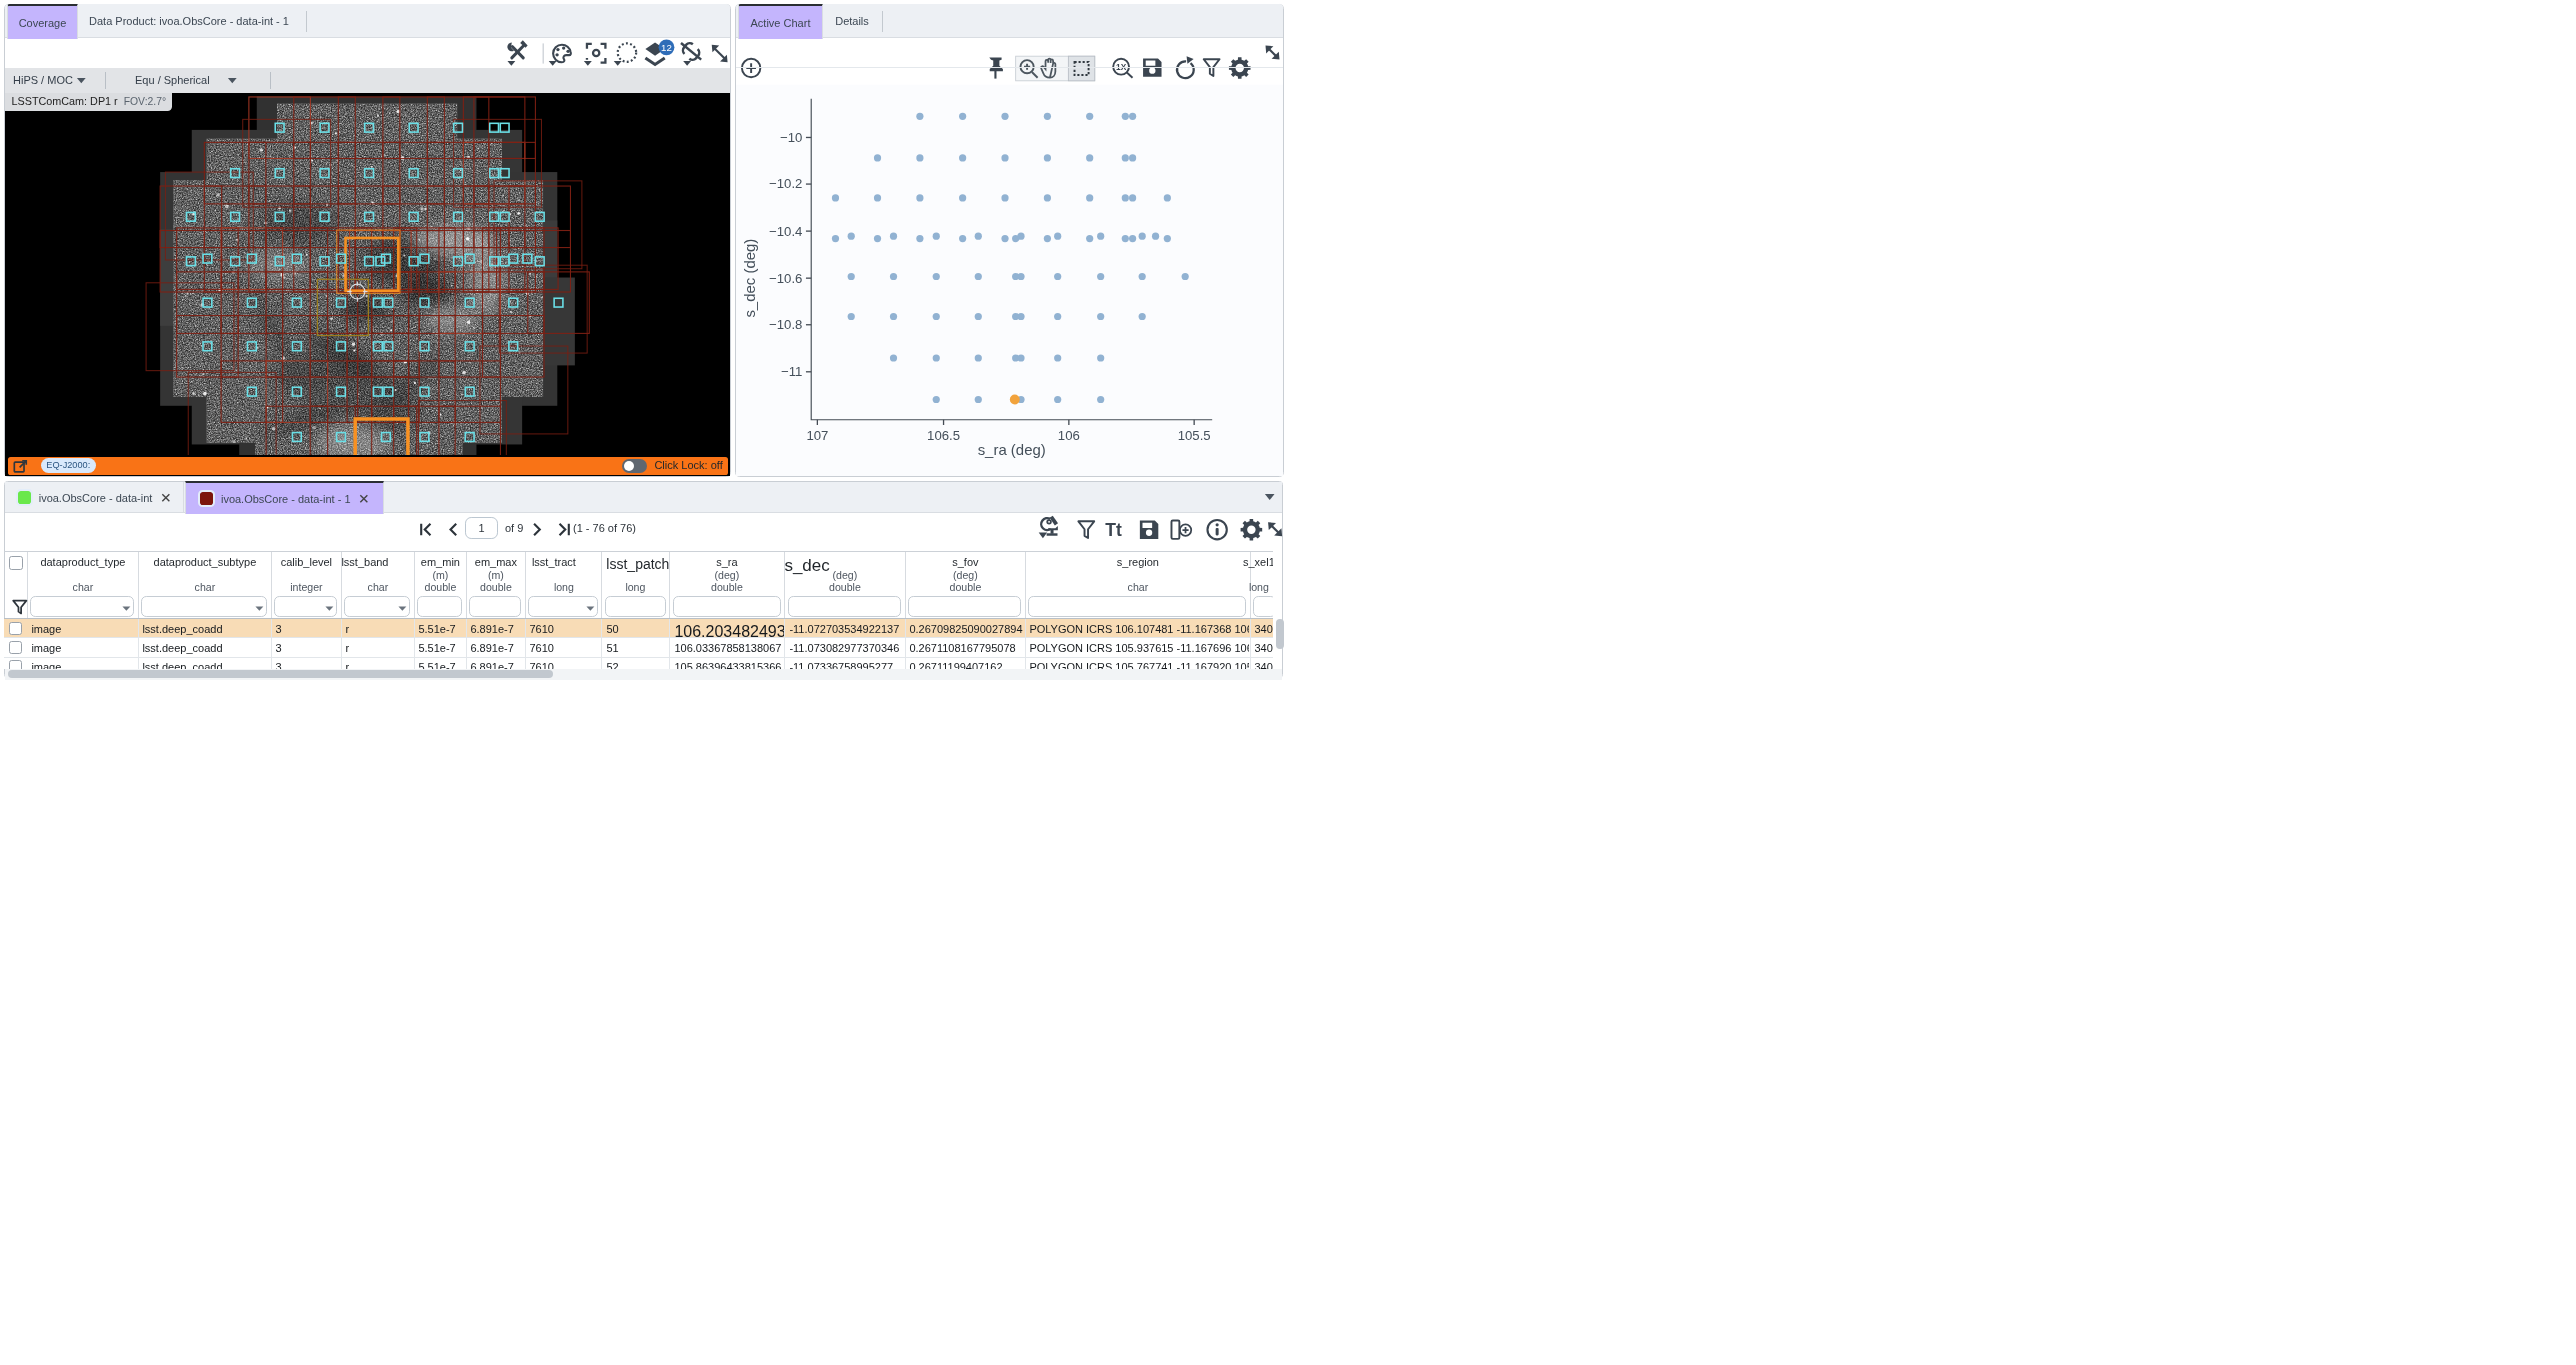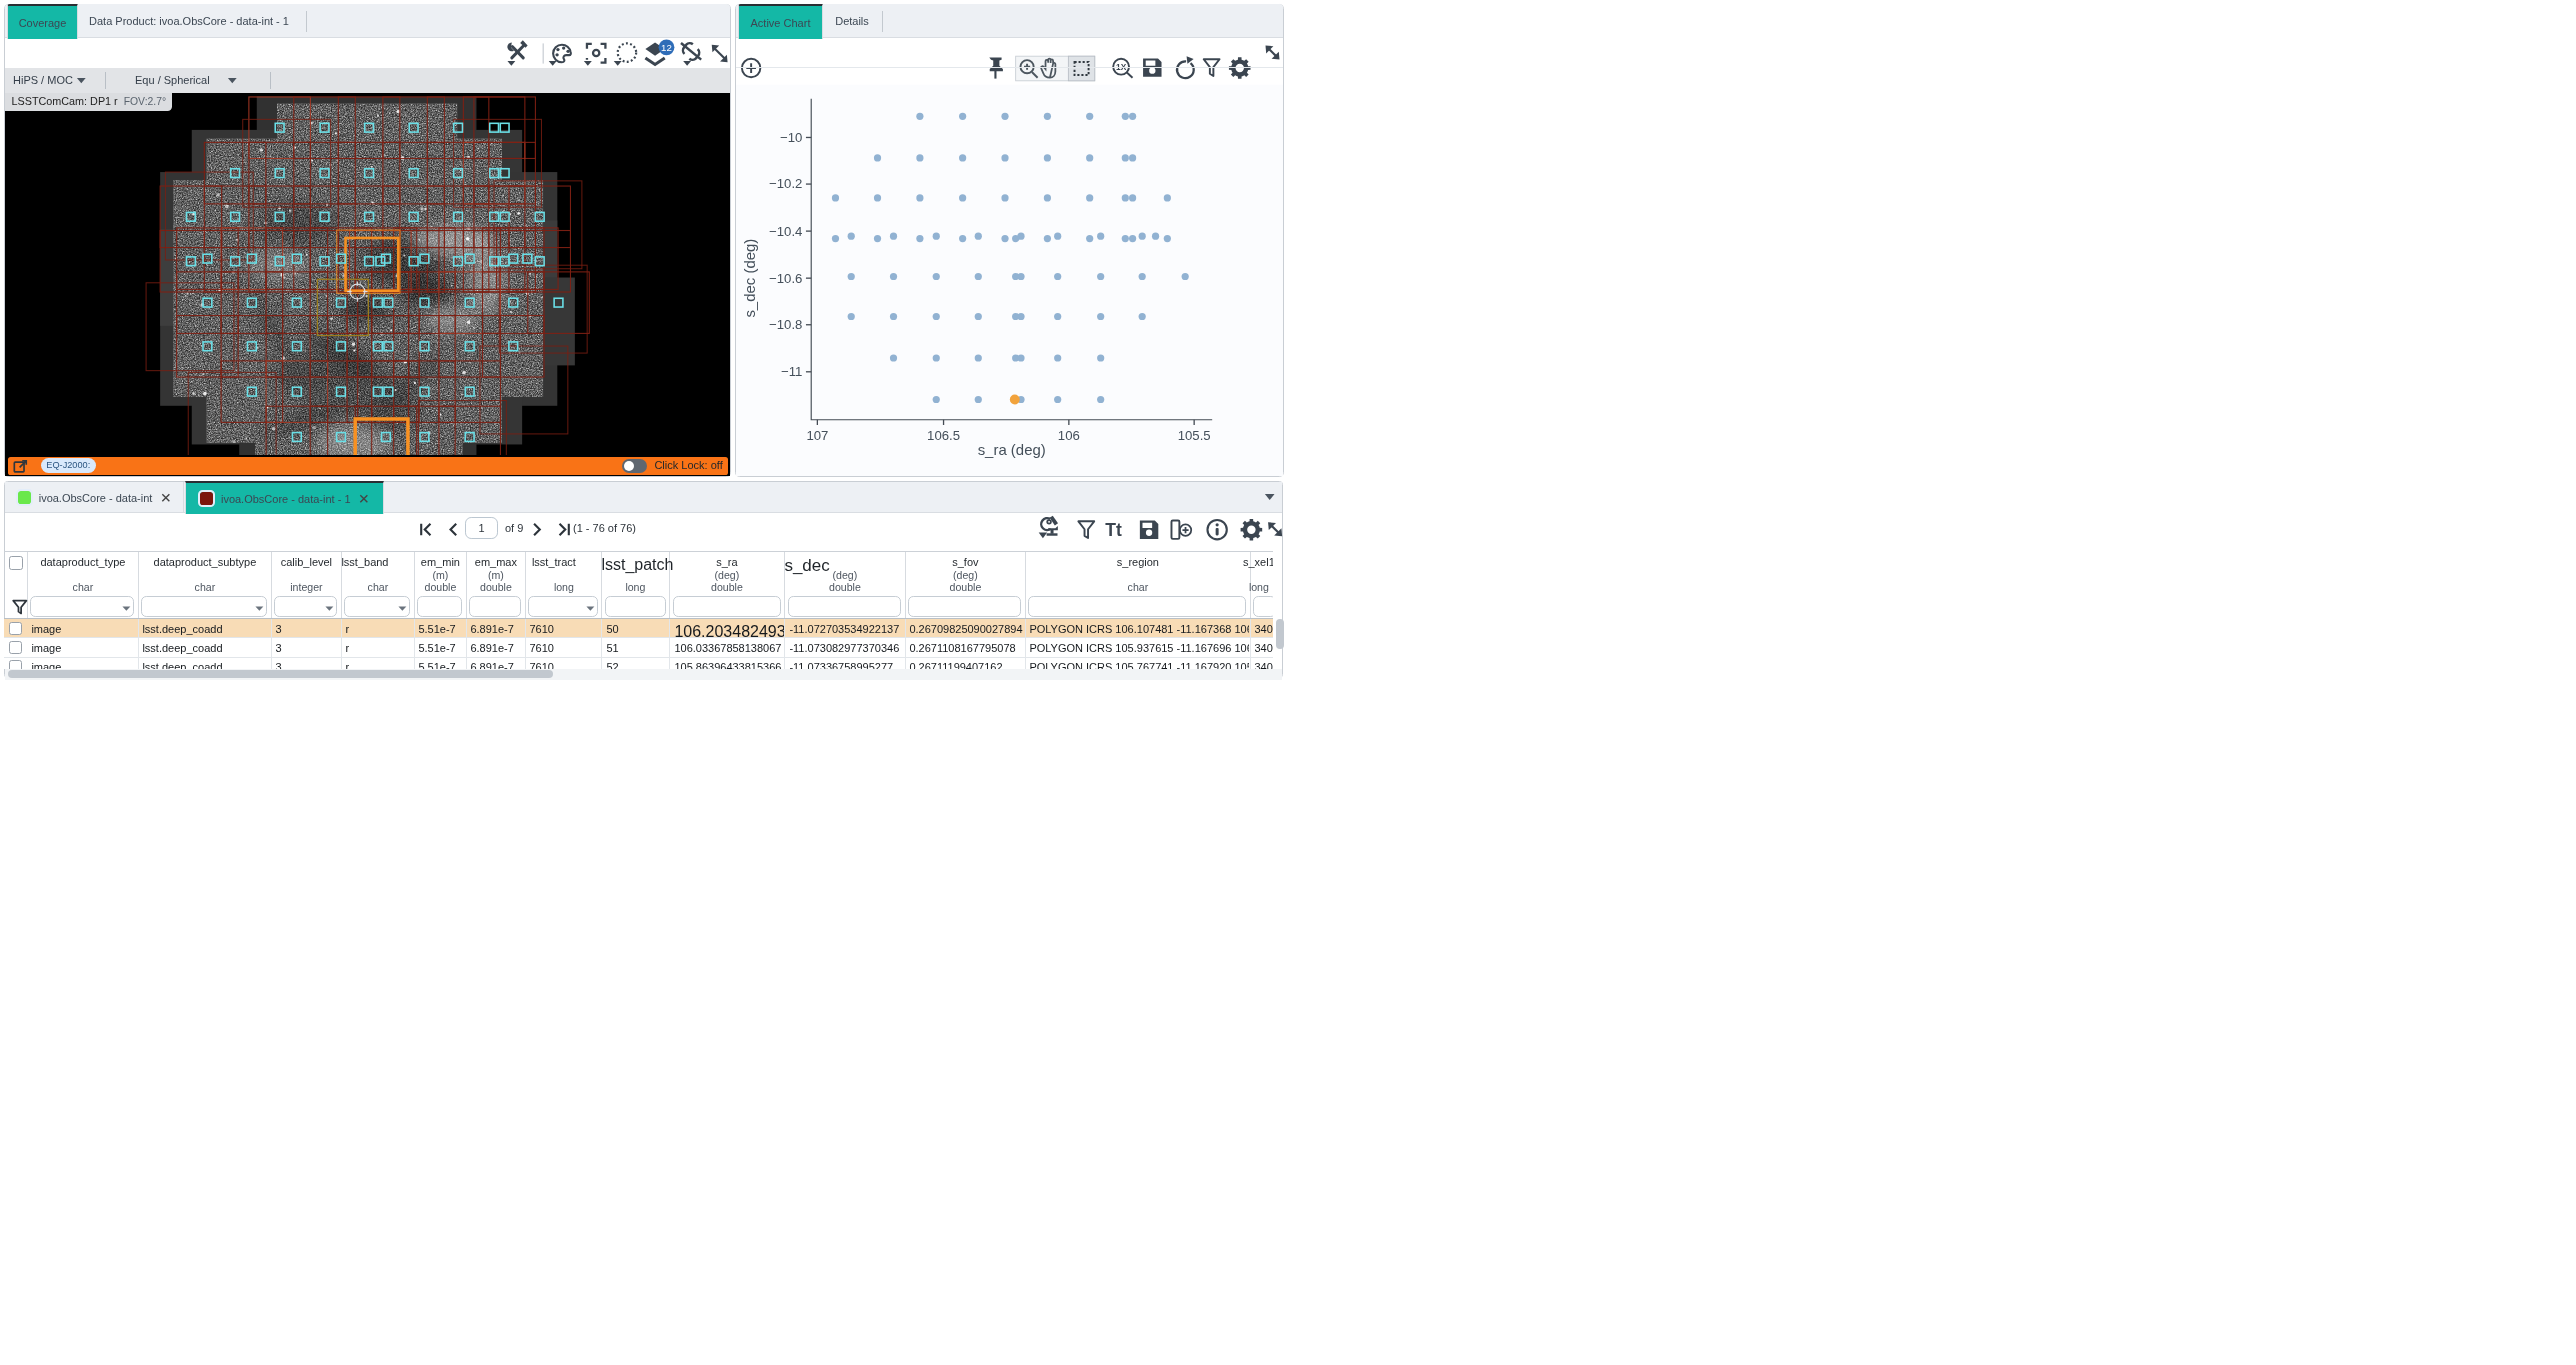--- a/index.html
+++ b/index.html
@@ -1,19 +1,19 @@
 <!DOCTYPE html>
 <html style="font-size:14px"><head><meta charset="utf-8"><style>
 *{margin:0;padding:0;box-sizing:border-box}
 html,body{width:1288px;height:683px;background:#fff;font-family:"Liberation Sans",sans-serif;overflow:hidden}
 #root{position:absolute;inset:0}
 .abs{position:absolute}
 .panel{position:absolute;border:0.9px solid #c9ced4;border-radius:4.4px;background:#fff}
 .tabstrip{position:absolute;background:#edf0f4;border-bottom:0.9px solid #d9dde2}
-.tab-sel{position:absolute;background:#14b8a6;border-top:2.6px solid #2a2e33;border-left:0.9px solid #d9dde2;border-right:0.9px solid #d9dde2;color:#3c4753;display:flex;align-items:center;justify-content:center}
+.tab-sel{position:absolute;background:#c4b5fd;border-top:2.6px solid #2a2e33;border-left:0.9px solid #d9dde2;border-right:0.9px solid #d9dde2;color:#3c4753;display:flex;align-items:center;justify-content:center}
 .tab-un{position:absolute;color:#3c4753;display:flex;align-items:center;justify-content:center}
 .vdiv{position:absolute;width:0.9px;background:#c3c9cf}
 .txt{position:absolute;white-space:nowrap;color:#3c4753}
 svg{display:block}
 </style></head><body>
 <div id="root">
 <div class="panel" style="left:4.4px;top:3.5px;width:727px;height:473px"></div>
     <div class="tabstrip" style="left:5.3px;top:4.4px;width:725px;height:34px;border-top-left-radius:3.5px;border-top-right-radius:3.5px"></div>
     <div class="tab-sel" style="left:7px;top:4.4px;width:71px;height:35px;font-size:11px;border-top-left-radius:2.6px">Coverage</div>
     <div class="tab-un" style="left:78px;top:4.4px;width:222px;height:34px;font-size:11px">Data Product: ivoa.ObsCore - data-int - 1</div>
@@ -755,21 +755,21 @@
       <div class="txt" style="left:337px;width:73px;top:4.4px;font-size:11px;color:#1f2429">lsst_band</div>
       <div class="txt" style="left:337px;width:73px;top:29px;text-align:center;font-size:10.6px;color:#4e5660">char</div>
       <div class="txt" style="left:410px;width:52px;top:4.4px;text-align:center;font-size:11px;color:#1f2429">em_min</div>
       <div class="txt" style="left:410px;width:52px;top:16.7px;text-align:center;font-size:10.6px;color:#4e5660">(m)</div>
       <div class="txt" style="left:410px;width:52px;top:29px;text-align:center;font-size:10.6px;color:#4e5660">double</div>
       <div class="txt" style="left:462px;width:59px;top:4.4px;text-align:center;font-size:11px;color:#1f2429">em_max</div>
       <div class="txt" style="left:462px;width:59px;top:16.7px;text-align:center;font-size:10.6px;color:#4e5660">(m)</div>
       <div class="txt" style="left:462px;width:59px;top:29px;text-align:center;font-size:10.6px;color:#4e5660">double</div>
       <div class="txt" style="left:521px;width:57px;top:4.4px;text-align:center;font-size:11px;color:#1f2429">lsst_tract</div>
       <div class="txt" style="left:521px;width:77px;top:29px;text-align:center;font-size:10.6px;color:#4e5660">long</div>
-      <div class="txt" style="left:597px;width:68px;top:4.4px;text-align:center;font-size:16px;color:#1f2429">lsst_patch</div>
+      <div class="txt" style="left:597px;width:68px;top:4.4px;text-align:right;font-size:14px;color:#1f2429">lsst_patch</div>
       <div class="txt" style="left:597px;width:68px;top:29px;text-align:center;font-size:10.6px;color:#4e5660">long</div>
       <div class="txt" style="left:665px;width:115px;top:4.4px;text-align:center;font-size:11px;color:#1f2429">s_ra</div>
       <div class="txt" style="left:665px;width:115px;top:16.7px;text-align:center;font-size:10.6px;color:#4e5660">(deg)</div>
       <div class="txt" style="left:665px;width:115px;top:29px;text-align:center;font-size:10.6px;color:#4e5660">double</div>
       <div class="txt" style="left:780px;width:121px;top:4.4px;text-align:left;font-size:17px;color:#1f2429">s_dec</div>
       <div class="txt" style="left:780px;width:121px;top:16.7px;text-align:center;font-size:10.6px;color:#4e5660">(deg)</div>
       <div class="txt" style="left:780px;width:121px;top:29px;text-align:center;font-size:10.6px;color:#4e5660">double</div>
       <div class="txt" style="left:901px;width:120px;top:4.4px;text-align:center;font-size:11px;color:#1f2429">s_fov</div>
       <div class="txt" style="left:901px;width:120px;top:16.7px;text-align:center;font-size:10.6px;color:#4e5660">(deg)</div>
       <div class="txt" style="left:901px;width:120px;top:29px;text-align:center;font-size:10.6px;color:#4e5660">double</div>

